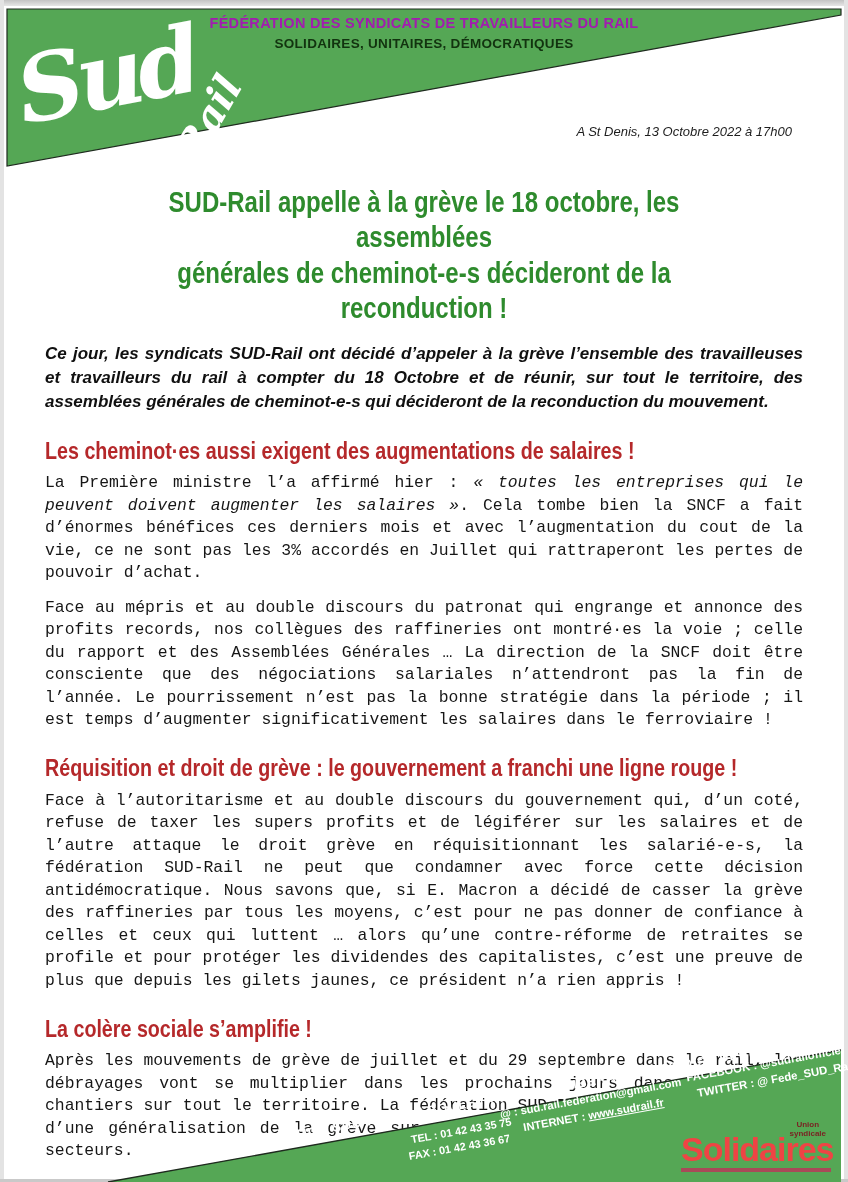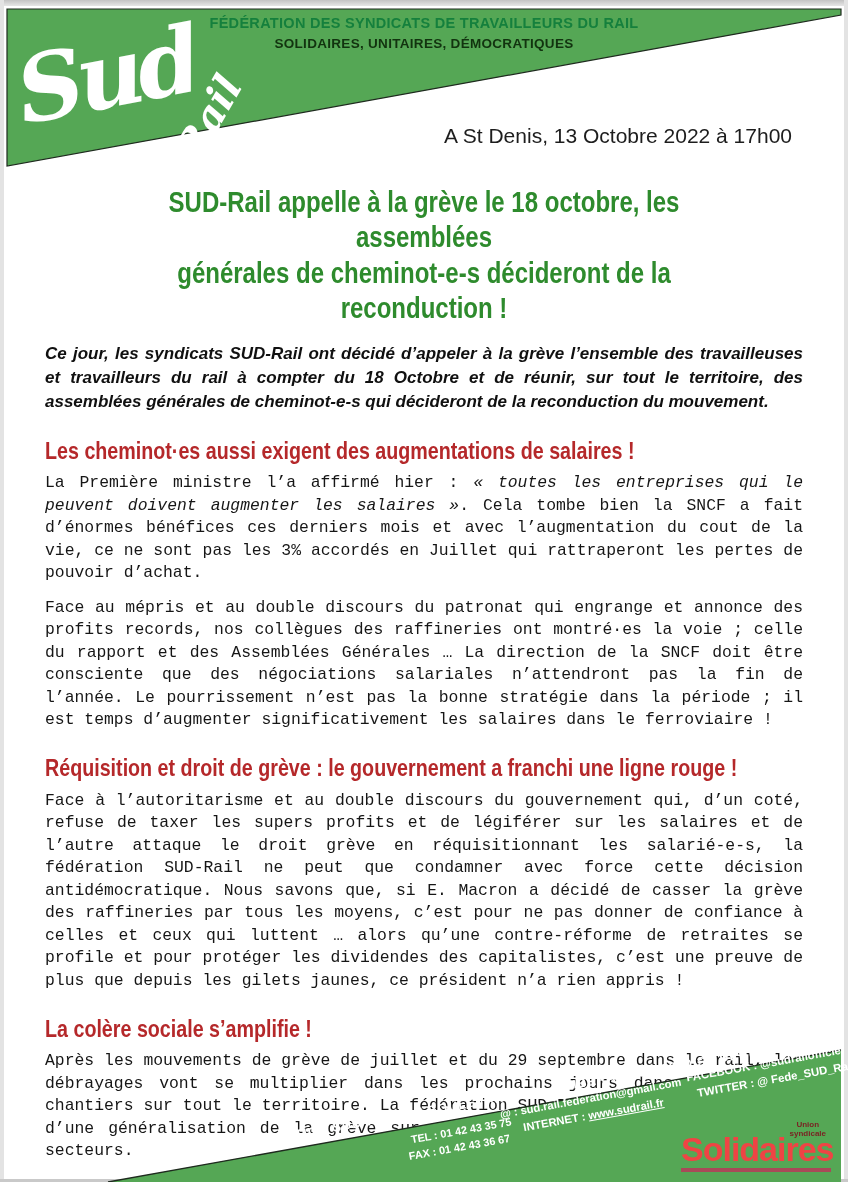--- a/index.html
+++ b/index.html
@@ -15,23 +15,23 @@
   
   .edge-top{position:absolute;top:0;left:0;right:0;height:6px;background:linear-gradient(#c3c3c3,#e6e6e6);}
   .edge-left{position:absolute;top:0;left:0;bottom:0;width:4px;background:#e3e3e3;}
   .edge-right{position:absolute;top:0;right:0;bottom:0;width:4px;background:#e3e3e3;}
   .edge-bottom{position:absolute;left:0;right:0;bottom:0;height:3px;background:#c9c9c9;}
 
   
   .header{position:relative;width:848px;height:178px;}
   .header svg{position:absolute;top:0;left:0;}
   .org-lines{position:absolute;top:13px;left:0;width:100%;text-align:center;line-height:1.45;}
-  .org-line1{font-size:14.5px;font-weight:bold;color:#15803d;letter-spacing:.3px;}
+  .org-line1{font-size:14.5px;font-weight:bold;color:#a21caf;letter-spacing:.3px;}
   .org-line2{font-size:13.5px;font-weight:bold;color:#12330f;letter-spacing:.3px;}
-  .dateline{position:absolute;top:124px;right:56px;font-size:21px;color:#1d1d1d;}
+  .dateline{position:absolute;top:124px;right:56px;font-style:italic;font-size:13px;color:#1d1d1d;}
 
   
   .content{padding:6px 45px 0 45px;}
   .doc-title{
     margin:0 0 16px 0;
     font-size:30px;font-weight:bold;color:#2e8b2d;
     text-align:center;line-height:1.18;letter-spacing:0;
     white-space:pre-line;
     transform:scaleX(.80);transform-origin:center top;
   }

